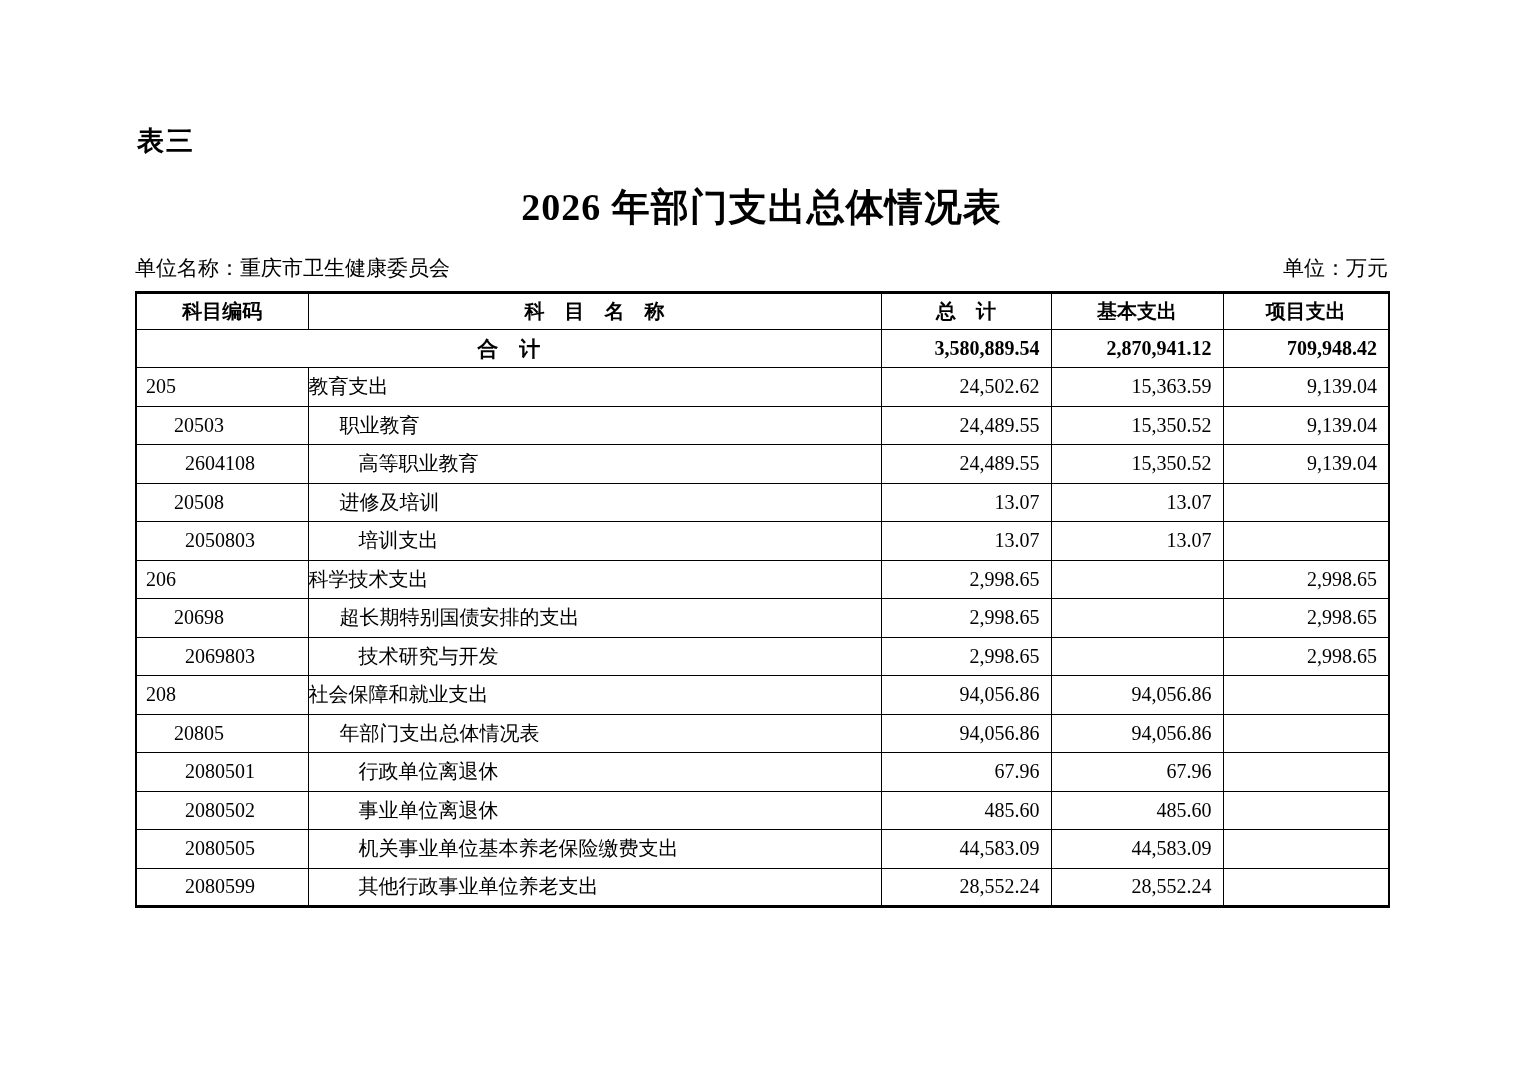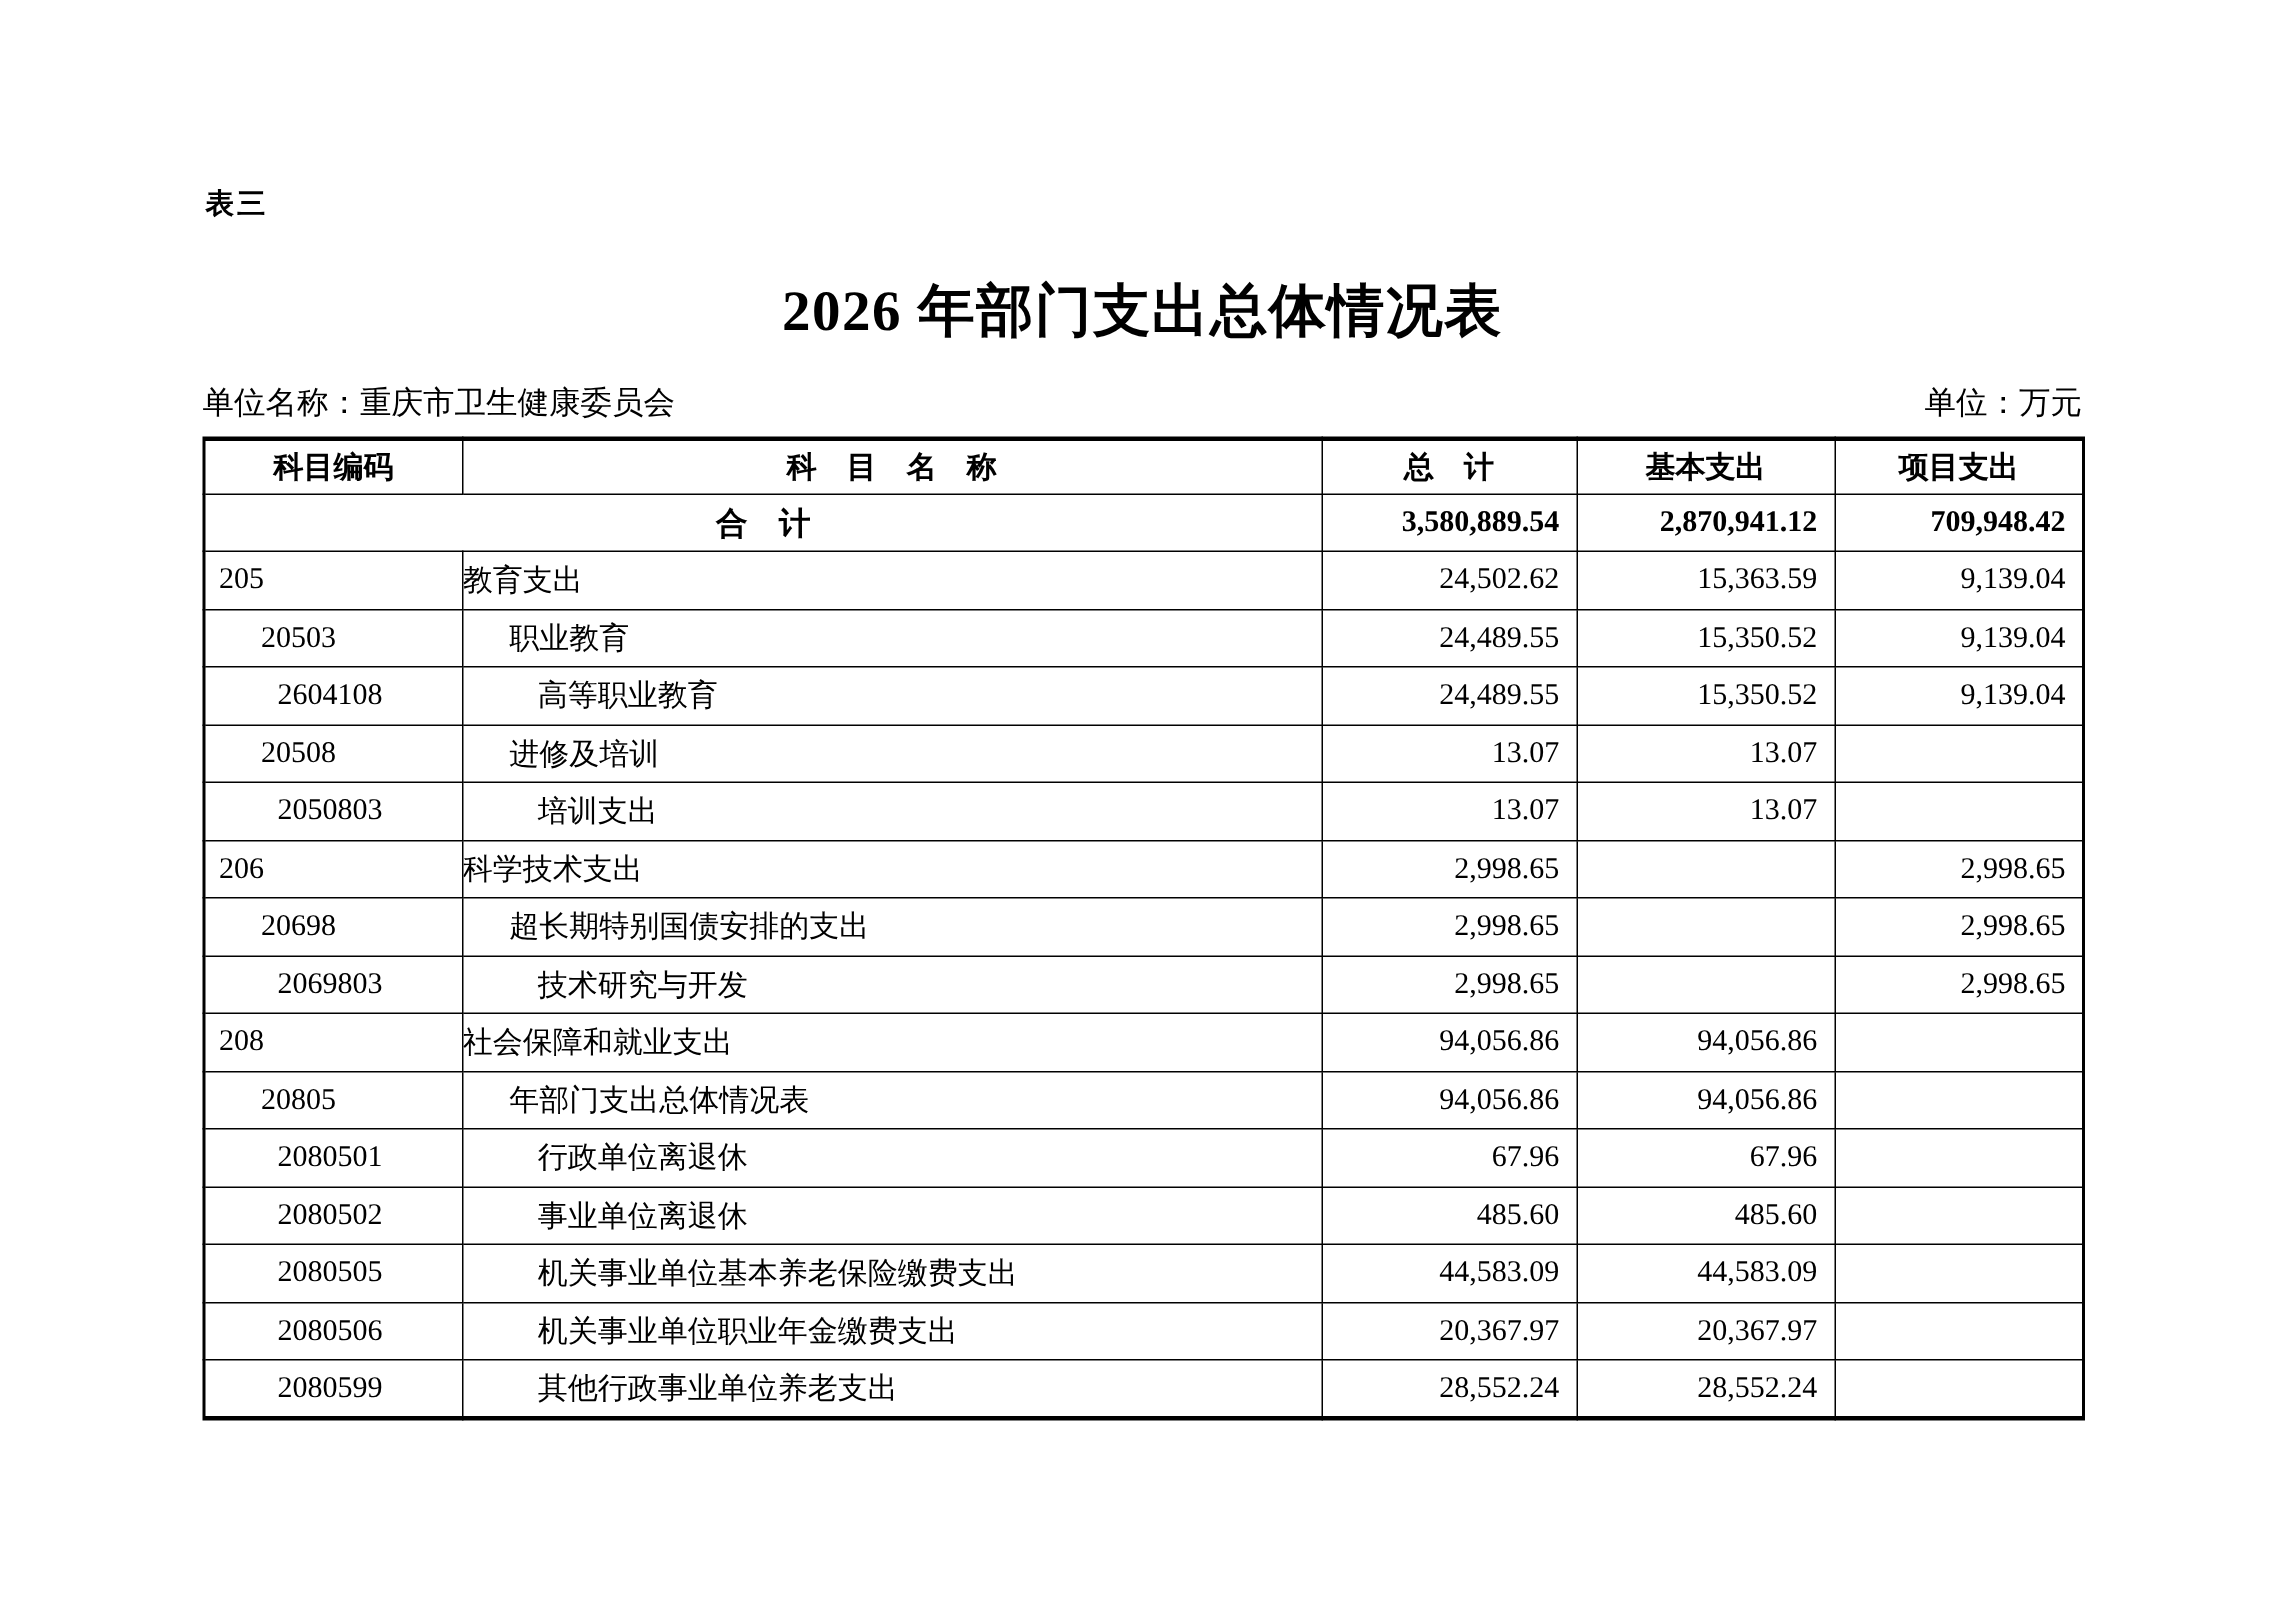--- a/index.html
+++ b/index.html
@@ -4,21 +4,21 @@
 <style>
   html,body { margin:0; padding:0; background:#ffffff; }
   .page {
     position:relative; width:1520px; height:1074px;
     background:#ffffff; color:#000000; overflow:hidden;
     font-family:"Liberation Serif","DejaVu Serif",serif;
   }
   .doc-label {
     position:absolute; left:137px; top:123px;
     font-family:Liberation Sans, sans-serif;
-    font-weight:bold; font-size:19px; letter-spacing:2px;
+    font-weight:bold; font-size:27px; letter-spacing:2px;
   }
   .title {
     position:absolute; left:135px; top:182px; width:1253px; margin:0;
     text-align:center; font-weight:bold; font-size:38px;
     font-family:"Liberation Serif","DejaVu Serif",serif;
     letter-spacing:1px;
   }
   .meta {
     position:absolute; left:135px; top:254px; width:1253px;
     display:flex; justify-content:space-between; align-items:flex-end;
@@ -193,27 +193,20 @@
   </tr>
 
   <tr class="data-row">
     <td class="code lvl3">2080505</td>
     <td class="name lvl3">机关事业单位基本养老保险缴费支出</td>
     <td class="num">44,583.09</td>
     <td class="num">44,583.09</td>
     <td class="num"></td>
   </tr>
 
-  <tr class="data-row">
-    <td class="code lvl3">2080506</td>
-    <td class="name lvl3">机关事业单位职业年金缴费支出</td>
-    <td class="num">20,367.97</td>
-    <td class="num">20,367.97</td>
-    <td class="num"></td>
-  </tr>
 
   <tr class="data-row">
     <td class="code lvl3">2080599</td>
     <td class="name lvl3">其他行政事业单位养老支出</td>
     <td class="num">28,552.24</td>
     <td class="num">28,552.24</td>
     <td class="num"></td>
   </tr>
 </tbody>
   </table>

